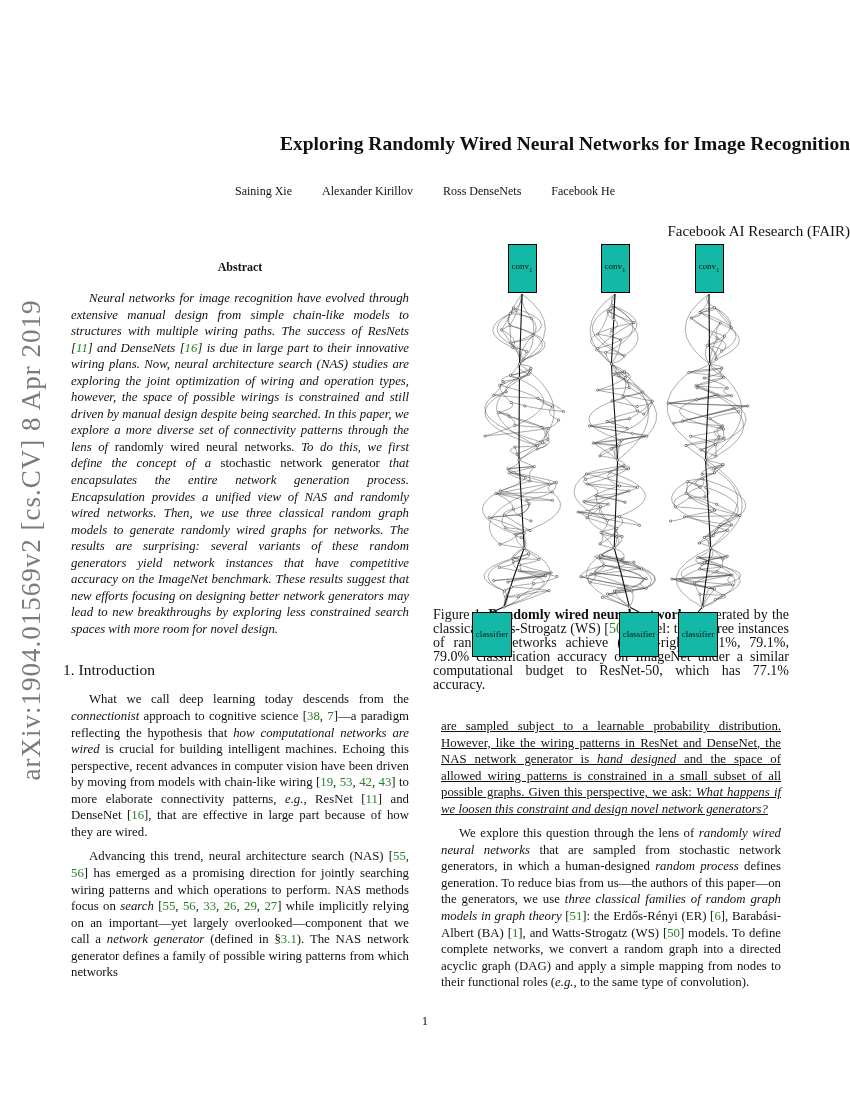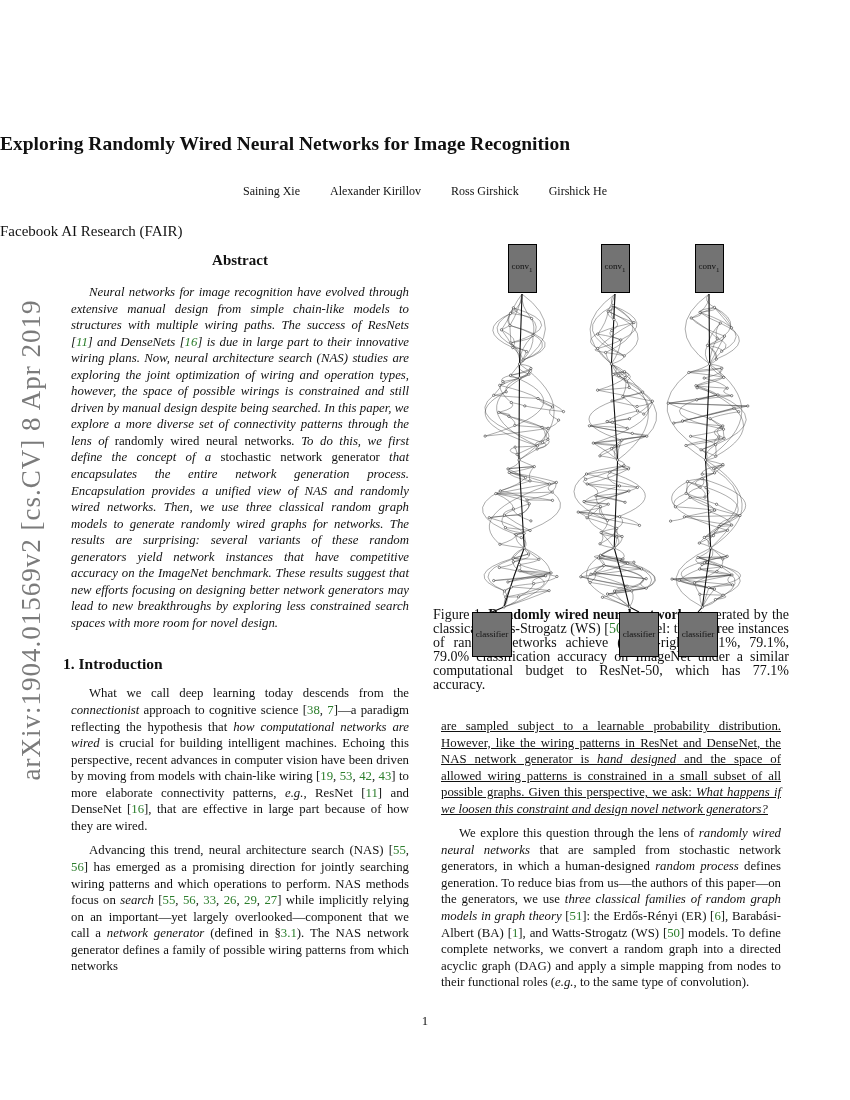--- a/index.html
+++ b/index.html
@@ -1,62 +1,62 @@
 <!DOCTYPE html>
 <html lang="en" style="--cit: #2a7d2a;"><head>
 <meta charset="utf-8">
 <style>
   :root { --cit:#2a7d2a; --ink:#111; }
   html,body{margin:0;padding:0;background:#e8e8e8;}
   .page{position:relative;width:850px;height:1100px;background:#ffffff;margin:0 auto;
         font-family:"Liberation Serif", "DejaVu Serif", serif;color:var(--ink);overflow:hidden;}
   .watermark{position:absolute;left:31px;top:540px;transform:translate(-50%,-50%) rotate(-90deg);
         white-space:nowrap;font-size:27px;color:#7b7b7b;letter-spacing:1px;}
-  .hdr{position:absolute;top:133px;left:0;right:0;text-align:left;}
+  .hdr{position:absolute;top:133px;left:0;right:0;text-align:right;}
   .title{font-size:19.5px;font-weight:bold;margin:0 0 0 0;}
   .authors{display:flex;justify-content:center;gap:30px;font-size:12px;margin-top:29px;}
   .affil{font-size:15px;margin-top:24px;}
   .col{position:absolute;text-align:justify;}
   .col-left{left:63px;top:252px;width:354px;}
   .col-right{left:433px;top:244px;width:356px;}
-  .abs-h{font-size:15px;font-weight:bold;text-align:center;margin:0 0 15px 0;}
+  .abs-h{font-size:12px;font-weight:bold;text-align:center;margin:8px 0 15px 0;}
   .abs{font-style:italic;}
   .body-p{font-size:12.8px;line-height:16.55px;margin:8px;}
   .indent{text-indent:18px;}
-  .sec-h{font-size:15.5px;font-weight:bold;text-align:left;margin:24px 0 12px 0;}
+  .sec-h{font-size:15.5px;font-weight:normal;text-align:left;margin:24px 0 12px 0;}
   .it{font-style:italic;}
   .rm{font-style:normal;}
   .bd{font-weight:bold;}
   .grn{color:var(--cit);}
   sub{font-size:7px;}
   .fig{position:relative;height:349px;width:356px;}
   .net{position:absolute;top:0;width:116px;text-align:center;}
   .net1{left:31px}.net2{left:124px}.net3{left:218px}
   .nodebox{display:inline-block;border:1px solid #000;font-size:9px;line-height:11px;
-        padding:16px 3px;background:#737373;position:relative;}
+        padding:16px 3px;background:#14b8a6;position:relative;}
   .netsvg{display:block;width:116px;height:318px;margin:1px 0 0 0;}
   .net1 .classbox{left:-30px}.net2 .classbox{left:24px}.net3 .classbox{left:-11px}
   .caption{font-size:14px;line-height:14px;margin-top:15px;text-align:justify;}
   .col-right .body-p.first{margin-top:26px;text-decoration:underline;}
   .pageno{position:absolute;left:0;right:0;top:1014px;text-align:center;font-size:12.8px;}
 </style>
 </head>
 <body>
 
 <div class="page">
 
   <div class="watermark">arXiv:1904.01569v2  [cs.CV]  8 Apr 2019</div>
 
   <div class="hdr">
     <h1 class="title">Exploring Randomly Wired Neural Networks for Image Recognition</h1>
     <div class="authors">
       <span>Saining Xie</span>
       <span>Alexander Kirillov</span>
-      <span>Ross Girshick</span>
-      <span>Girshick He</span>
+      <span>Ross DenseNets</span>
+      <span>Facebook He</span>
     </div>
     <div class="affil">Facebook AI Research (FAIR)</div>
   </div>
 
   <div class="col col-left">
     <h2 class="abs-h">Abstract</h2>
     <p class="body-p abs indent"><span class="it">Neural networks for image recognition have evolved through extensive manual design from simple chain-like models to structures with multiple wiring paths. The success of ResNets [</span><span class="it grn">11</span><span class="it">] and DenseNets [</span><span class="it grn">16</span><span class="it">] is due in large part to their innovative wiring plans. Now, neural architecture search (NAS) studies are exploring the joint optimization of wiring and operation types, however, the space of possible wirings is constrained and still driven by manual design despite being searched. In this paper, we explore a more diverse set of connectivity patterns through the lens of </span><span class="rm">randomly wired neural networks</span><span class="it">. To do this, we first define the concept of a </span><span class="rm">stochastic network generator</span><span class="it"> that encapsulates the entire network generation process. Encapsulation provides a unified view of NAS and randomly wired networks. Then, we use three classical random graph models to generate randomly wired graphs for networks. The results are surprising: several variants of these random generators yield network instances that have competitive accuracy on the ImageNet benchmark. These results suggest that new efforts focusing on designing better network generators may lead to new breakthroughs by exploring less constrained search spaces with more room for novel design.</span></p>
     <h2 class="sec-h">1. Introduction</h2>
     <p class="body-p indent"><span>What we call deep learning today descends from the </span><span class="it">connectionist</span><span> approach to cognitive science [</span><span class="grn">38</span><span>, </span><span class="grn">7</span><span>]—a paradigm reflecting the hypothesis that </span><span class="it">how computational networks are wired</span><span> is crucial for building intelligent machines. Echoing this perspective, recent advances in computer vision have been driven by moving from models with chain-like wiring [</span><span class="grn">19</span><span>, </span><span class="grn">53</span><span>, </span><span class="grn">42</span><span>, </span><span class="grn">43</span><span>] to more elaborate connectivity patterns, </span><span class="it">e.g.</span><span>, ResNet [</span><span class="grn">11</span><span>] and DenseNet [</span><span class="grn">16</span><span>], that are effective in large part because of how they are wired.</span></p>
     <p class="body-p indent"><span>Advancing this trend, neural architecture search (NAS) [</span><span class="grn">55</span><span>, </span><span class="grn">56</span><span>] has emerged as a promising direction for jointly searching wiring patterns and which operations to perform. NAS methods focus on </span><span class="it">search</span><span> [</span><span class="grn">55</span><span>, </span><span class="grn">56</span><span>, </span><span class="grn">33</span><span>, </span><span class="grn">26</span><span>, </span><span class="grn">29</span><span>, </span><span class="grn">27</span><span>] while implicitly relying on an important—yet largely overlooked—component that we call a </span><span class="it">network generator</span><span> (defined in §</span><span class="grn">3.1</span><span>). The NAS network generator defines a family of possible wiring patterns from which networks</span></p>

